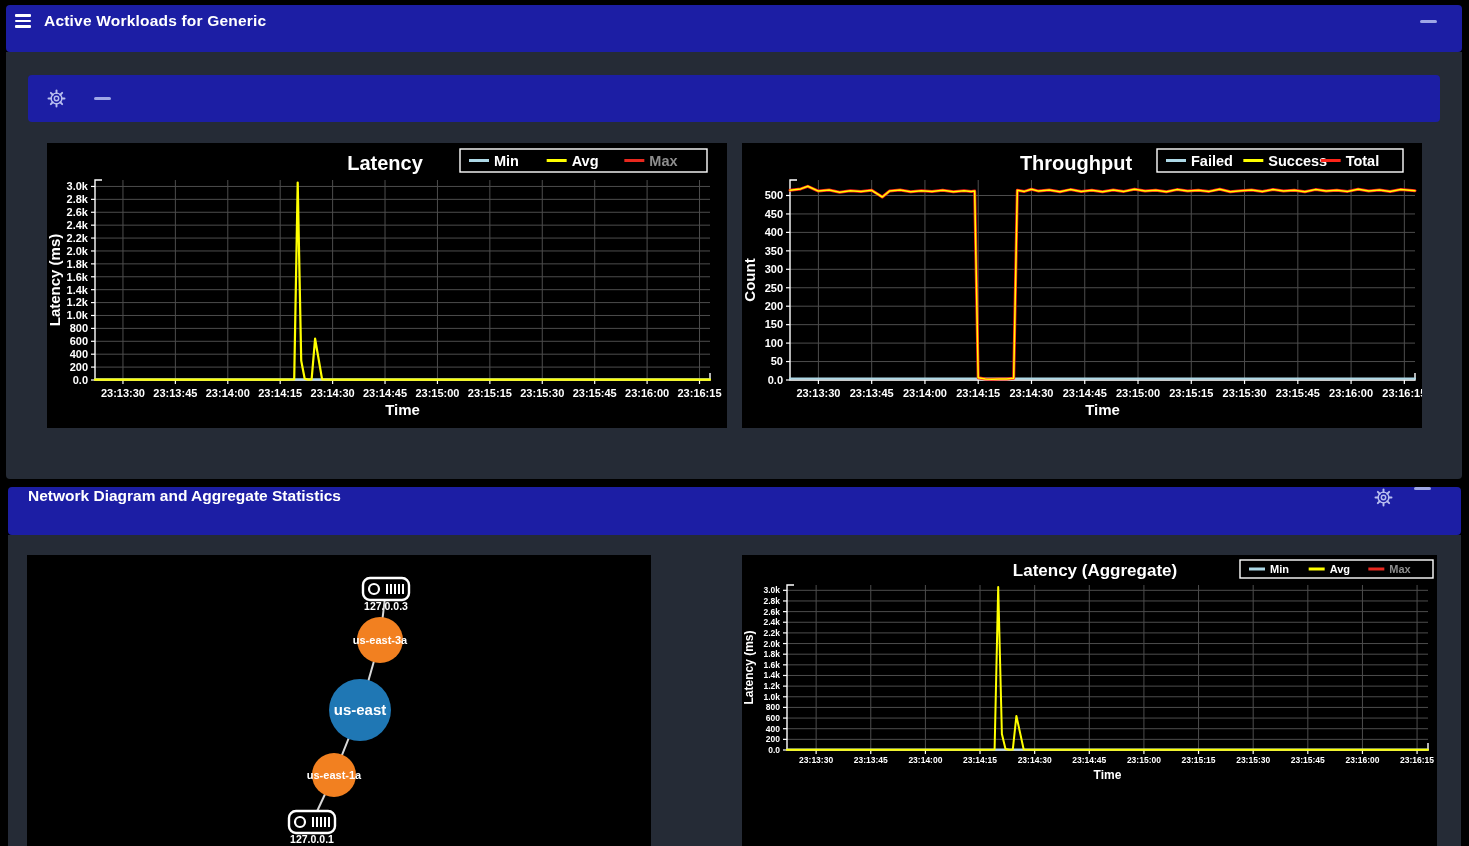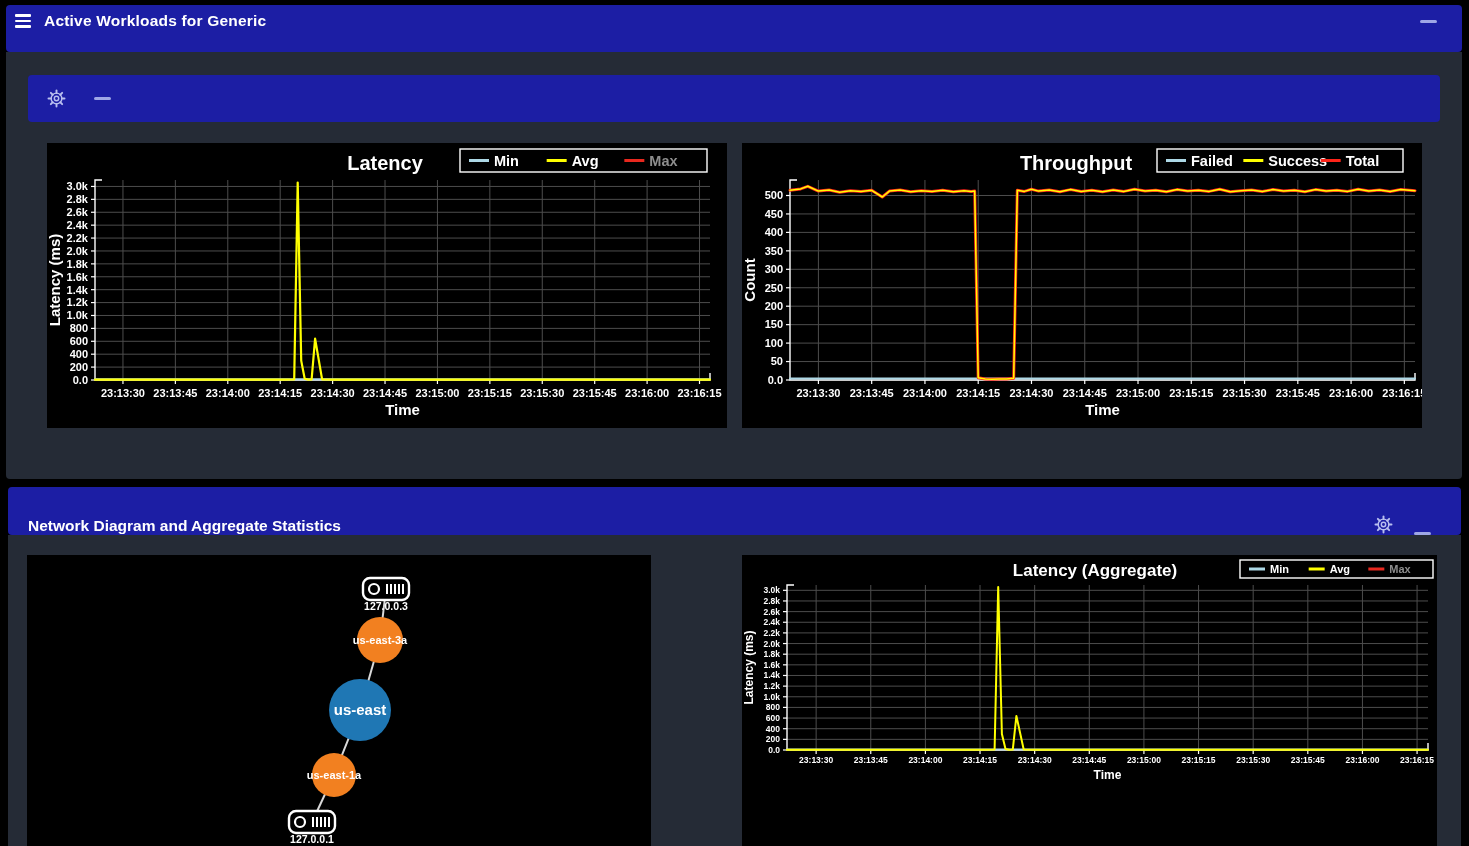--- a/index.html
+++ b/index.html
@@ -25,21 +25,21 @@
   .toolbar {
     position:absolute; left:22px; top:23px; width:1412px; height:47px;
     display:flex; align-items:center; gap:27px; padding-left:18px;
   }
   .iconbtn { display:inline-flex; align-items:center; justify-content:center; cursor:pointer; }
   .chart-card { position:absolute; background:#000; }
   .card-latency   { left:41px;  top:91px; width:680px; height:285px; }
   .card-through   { left:736px; top:91px; width:680px; height:285px; }
   .sec2head {
     position:absolute; left:8px; top:487px; width:1453px; height:48px;
-    display:flex; align-items:flex-end; padding:0 30px 0 20px; gap:20px;
+    display:flex; align-items:flex-start; padding:0 30px 0 20px; gap:20px;
   }
   .sec2-title { font-size:15.5px; font-weight:bold; }
   .section2 {
     position:absolute; left:8px; top:535px; width:1453px; height:311px;
     background:#252b36;
   }
   .card-network { left:19px;  top:20px; width:624px; height:291px; position:absolute; background:#000; }
   .card-agg     { left:734px; top:20px; width:695px; height:291px; position:absolute; background:#000; }
   svg text { font-family:"Liberation Sans","DejaVu Sans",sans-serif; font-weight:bold; }
 </style>

